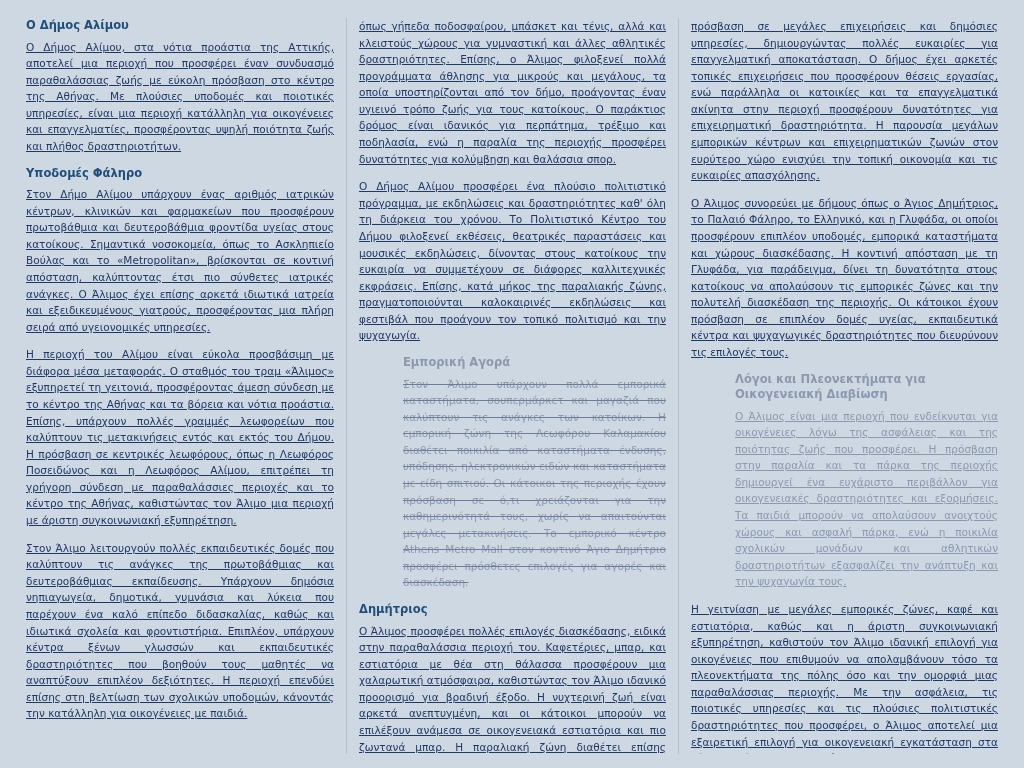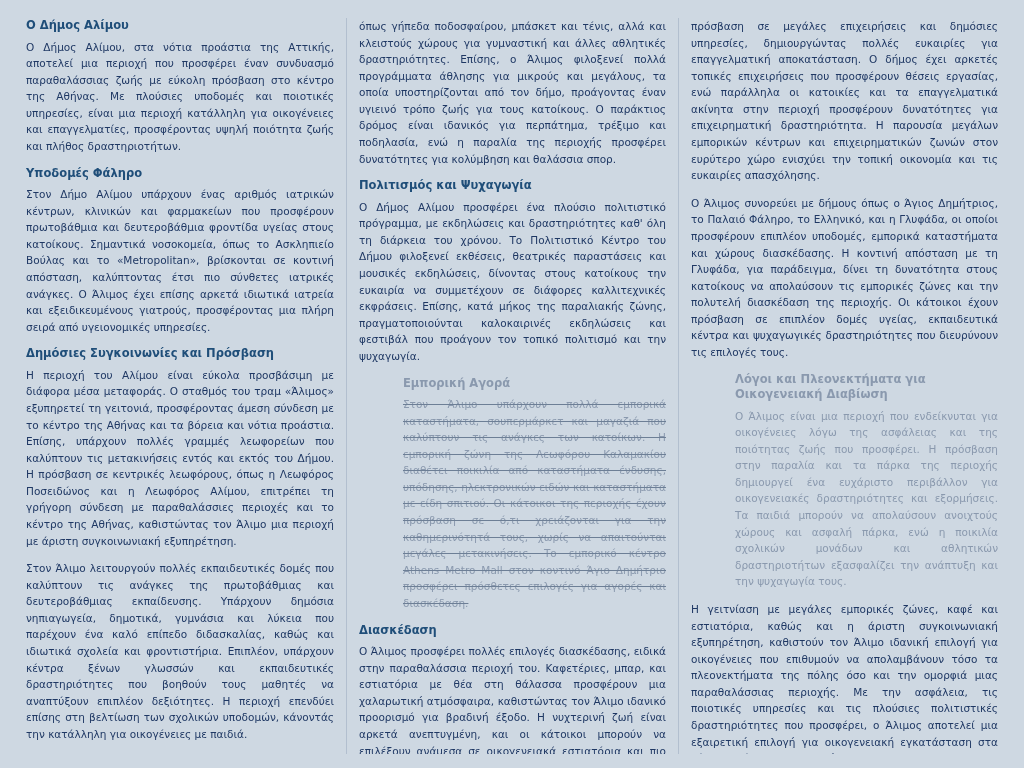--- a/index.html
+++ b/index.html
@@ -47,20 +47,21 @@
   .section {
     margin-bottom: 11px;
   }
   p.body {
     font-size: 10.5px;
     line-height: 1.58;
     margin: 0;
     text-align: justify;
     color: #1f3864;
     hyphens: auto;
+    text-decoration: underline;
   }
   .faded h2.heading,
   .faded p.body {
     color: #8a99ae;
     margin-left: 44px;
   }
   .strike p.body {
     text-decoration: line-through;
     text-decoration-color: #6d7f96;
   }
@@ -74,43 +75,41 @@
     <div class="col">
       <div class="section">
         <h2 class="heading">Ο Δήμος Αλίμου</h2>
         <p class="body">Ο Δήμος Αλίμου, στα νότια προάστια της Αττικής, αποτελεί μια περιοχή που προσφέρει έναν συνδυασμό παραθαλάσσιας ζωής με εύκολη πρόσβαση στο κέντρο της Αθήνας. Με πλούσιες υποδομές και ποιοτικές υπηρεσίες, είναι μια περιοχή κατάλληλη για οικογένειες και επαγγελματίες, προσφέροντας υψηλή ποιότητα ζωής και πλήθος δραστηριοτήτων.</p>
       </div>
       <div class="section">
         <h2 class="heading">Υποδομές Φάληρο</h2>
         <p class="body">Στον Δήμο Αλίμου υπάρχουν ένας αριθμός ιατρικών κέντρων, κλινικών και φαρμακείων που προσφέρουν πρωτοβάθμια και δευτεροβάθμια φροντίδα υγείας στους κατοίκους. Σημαντικά νοσοκομεία, όπως το Ασκληπιείο Βούλας και το «Metropolitan», βρίσκονται σε κοντινή απόσταση, καλύπτοντας έτσι πιο σύνθετες ιατρικές ανάγκες. Ο Άλιμος έχει επίσης αρκετά ιδιωτικά ιατρεία και εξειδικευμένους γιατρούς, προσφέροντας μια πλήρη σειρά από υγειονομικές υπηρεσίες.</p>
       </div>
       <div class="section">
-        <h2 class="heading">Δημόσιες Συγκοινωνίες και Πρόσβαση</h2>
         <p class="body">Η περιοχή του Αλίμου είναι εύκολα προσβάσιμη με διάφορα μέσα μεταφοράς. Ο σταθμός του τραμ «Άλιμος» εξυπηρετεί τη γειτονιά, προσφέροντας άμεση σύνδεση με το κέντρο της Αθήνας και τα βόρεια και νότια προάστια. Επίσης, υπάρχουν πολλές γραμμές λεωφορείων που καλύπτουν τις μετακινήσεις εντός και εκτός του Δήμου. Η πρόσβαση σε κεντρικές λεωφόρους, όπως η Λεωφόρος Ποσειδώνος και η Λεωφόρος Αλίμου, επιτρέπει τη γρήγορη σύνδεση με παραθαλάσσιες περιοχές και το κέντρο της Αθήνας, καθιστώντας τον Άλιμο μια περιοχή με άριστη συγκοινωνιακή εξυπηρέτηση.</p>
       </div>
       <div class="section">
         <p class="body">Στον Άλιμο λειτουργούν πολλές εκπαιδευτικές δομές που καλύπτουν τις ανάγκες της πρωτοβάθμιας και δευτεροβάθμιας εκπαίδευσης. Υπάρχουν δημόσια νηπιαγωγεία, δημοτικά, γυμνάσια και λύκεια που παρέχουν ένα καλό επίπεδο διδασκαλίας, καθώς και ιδιωτικά σχολεία και φροντιστήρια. Επιπλέον, υπάρχουν κέντρα ξένων γλωσσών και εκπαιδευτικές δραστηριότητες που βοηθούν τους μαθητές να αναπτύξουν επιπλέον δεξιότητες. Η περιοχή επενδύει επίσης στη βελτίωση των σχολικών υποδομών, κάνοντάς την κατάλληλη για οικογένειες με παιδιά.</p>
       </div>
 
     </div>
 
     <div class="col">
       <div class="section">
         <p class="body">όπως γήπεδα ποδοσφαίρου, μπάσκετ και τένις, αλλά και κλειστούς χώρους για γυμναστική και άλλες αθλητικές δραστηριότητες. Επίσης, ο Άλιμος φιλοξενεί πολλά προγράμματα άθλησης για μικρούς και μεγάλους, τα οποία υποστηρίζονται από τον δήμο, προάγοντας έναν υγιεινό τρόπο ζωής για τους κατοίκους. Ο παράκτιος δρόμος είναι ιδανικός για περπάτημα, τρέξιμο και ποδηλασία, ενώ η παραλία της περιοχής προσφέρει δυνατότητες για κολύμβηση και θαλάσσια σπορ.</p>
       </div>
       <div class="section">
-        <h2 class="heading">Πολιτισμός και Ψυχαγωγία</h2>
         <p class="body">Ο Δήμος Αλίμου προσφέρει ένα πλούσιο πολιτιστικό πρόγραμμα, με εκδηλώσεις και δραστηριότητες καθ' όλη τη διάρκεια του χρόνου. Το Πολιτιστικό Κέντρο του Δήμου φιλοξενεί εκθέσεις, θεατρικές παραστάσεις και μουσικές εκδηλώσεις, δίνοντας στους κατοίκους την ευκαιρία να συμμετέχουν σε διάφορες καλλιτεχνικές εκφράσεις. Επίσης, κατά μήκος της παραλιακής ζώνης, πραγματοποιούνται καλοκαιρινές εκδηλώσεις και φεστιβάλ που προάγουν τον τοπικό πολιτισμό και την ψυχαγωγία.</p>
       </div>
       <div class="section faded strike">
         <h2 class="heading">Εμπορική Αγορά</h2>
         <p class="body">Στον Άλιμο υπάρχουν πολλά εμπορικά καταστήματα, σουπερμάρκετ και μαγαζιά που καλύπτουν τις ανάγκες των κατοίκων. Η εμπορική ζώνη της Λεωφόρου Καλαμακίου διαθέτει ποικιλία από καταστήματα ένδυσης, υπόδησης, ηλεκτρονικών ειδών και καταστήματα με είδη σπιτιού. Οι κάτοικοι της περιοχής έχουν πρόσβαση σε ό,τι χρειάζονται για την καθημερινότητά τους, χωρίς να απαιτούνται μεγάλες μετακινήσεις. Το εμπορικό κέντρο Athens Metro Mall στον κοντινό Άγιο Δημήτριο προσφέρει πρόσθετες επιλογές για αγορές και διασκέδαση.</p>
       </div>
       <div class="section">
-        <h2 class="heading">Διασκέδαση</h2>
+        <h2 class="heading">Δημήτριος</h2>
         <p class="body">Ο Άλιμος προσφέρει πολλές επιλογές διασκέδασης, ειδικά στην παραθαλάσσια περιοχή του. Καφετέριες, μπαρ, και εστιατόρια με θέα στη θάλασσα προσφέρουν μια χαλαρωτική ατμόσφαιρα, καθιστώντας τον Άλιμο ιδανικό προορισμό για βραδινή έξοδο. Η νυχτερινή ζωή είναι αρκετά ανεπτυγμένη, και οι κάτοικοι μπορούν να επιλέξουν ανάμεσα σε οικογενειακά εστιατόρια και πιο ζωντανά μπαρ. Η παραλιακή ζώνη διαθέτει επίσης οργανωμένες παραλίες και beach bars, τα οποία είναι ιδανικά για καλοκαιρινή ψυχαγωγία.</p>
       </div>
 
     </div>
 
     <div class="col">
       <div class="section">
         <p class="body">πρόσβαση σε μεγάλες επιχειρήσεις και δημόσιες υπηρεσίες, δημιουργώντας πολλές ευκαιρίες για επαγγελματική αποκατάσταση. Ο δήμος έχει αρκετές τοπικές επιχειρήσεις που προσφέρουν θέσεις εργασίας, ενώ παράλληλα οι κατοικίες και τα επαγγελματικά ακίνητα στην περιοχή προσφέρουν δυνατότητες για επιχειρηματική δραστηριότητα. Η παρουσία μεγάλων εμπορικών κέντρων και επιχειρηματικών ζωνών στον ευρύτερο χώρο ενισχύει την τοπική οικονομία και τις ευκαιρίες απασχόλησης.</p>
       </div>
       <div class="section">

